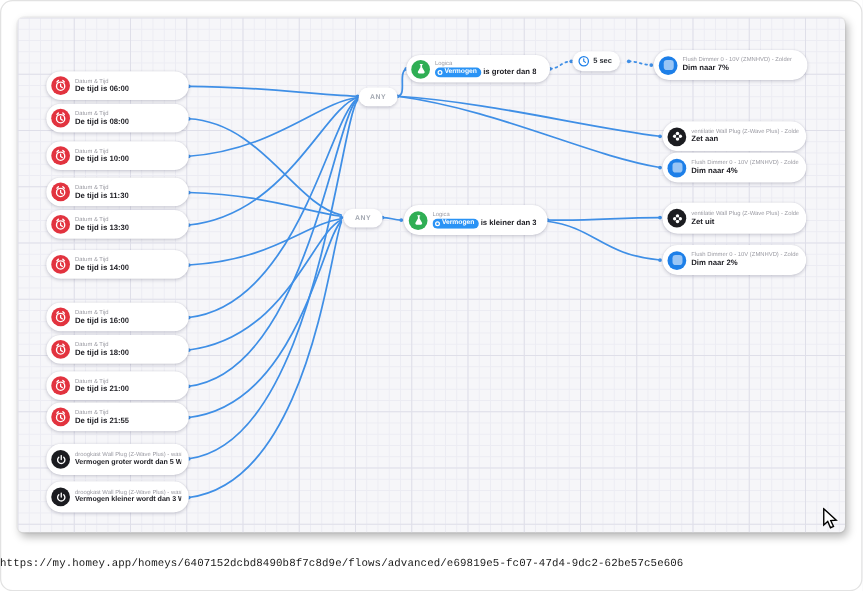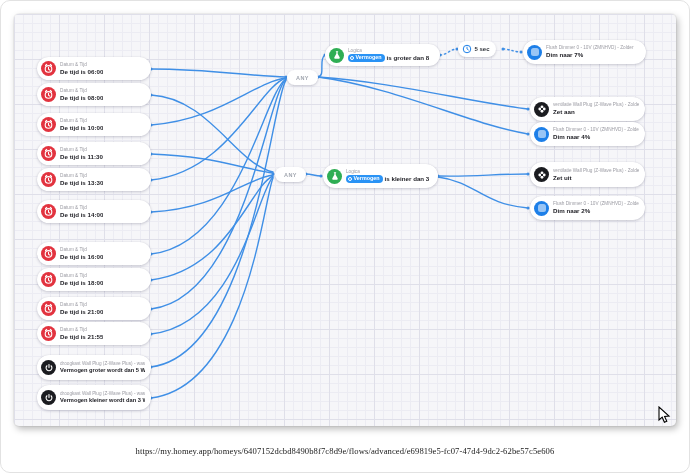--- a/index.html
+++ b/index.html
@@ -59,22 +59,22 @@
     box-shadow:0 1px 2.5px rgba(25,25,60,.22);display:flex;align-items:center;justify-content:center;
     font-size:5.5px;font-weight:700;letter-spacing:.4px;color:#a2a7b0;
   }
   .delay-node{
     position:absolute;height:16px;background:#fff;border-radius:8px;padding:0 6px 0 4px;
     box-shadow:0 1px 2.5px rgba(25,25,60,.22);display:flex;align-items:center;gap:2.5px;
     font-size:6px;font-weight:700;color:#30343b;
   }
   
   .url-line{
-    position:absolute;left:0;right:0;top:446px;text-align:center;
-    font-family:Liberation Serif, serif;font-size:8.6px;color:#1a1a1a;letter-spacing:.1px;
+    position:absolute;left:0;right:0;top:446px;
+    font-family:Liberation Mono, monospace;font-size:8.6px;color:#1a1a1a;letter-spacing:.1px;
   }
   .cursor{position:absolute;left:657px;top:406px;width:16px;height:18px;}
 </style>
 </head>
 <body>
 
 <div class="page-frame"></div>
 
 <div class="canvas">
 

